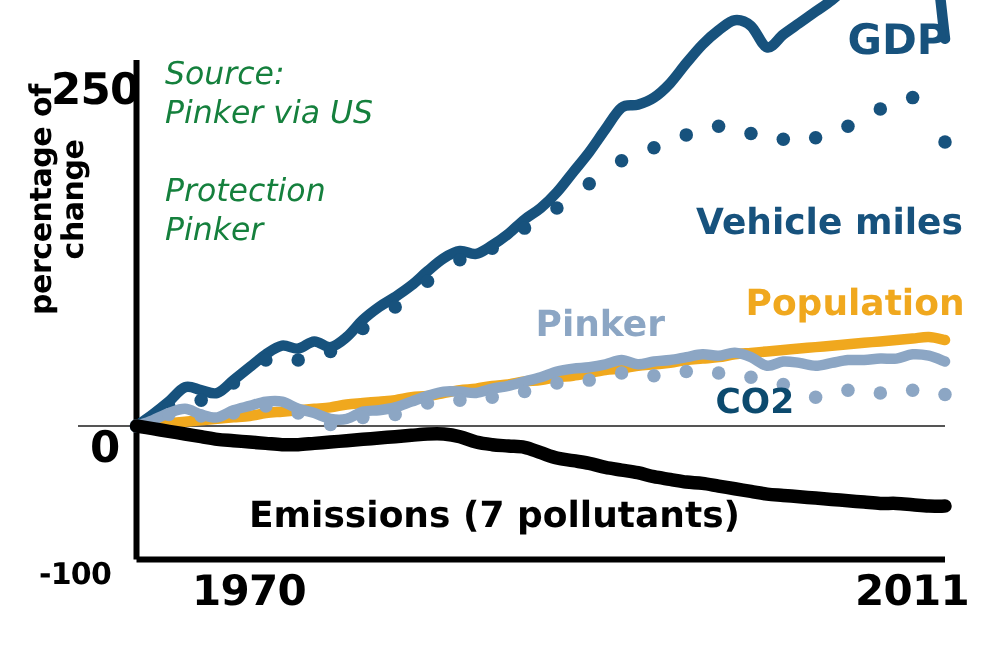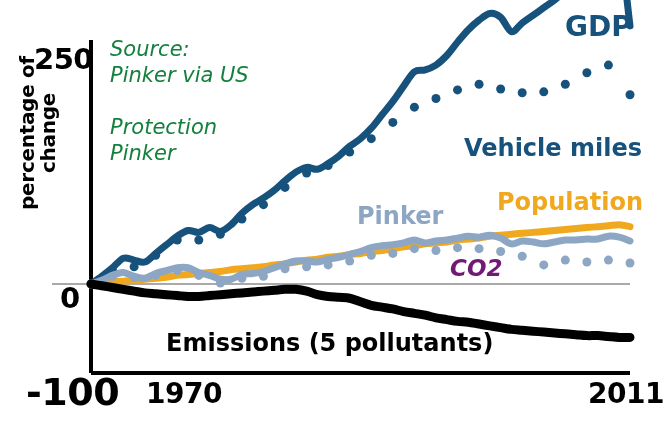--- a/index.html
+++ b/index.html
@@ -11,53 +11,53 @@
   #chart-root{position:absolute;inset:0;}
   svg#plot{position:absolute;left:0;top:0;width:664px;height:441px;}
 
   .axis-num{
     position:absolute;font-weight:bold;color:#000;
     font-family:"DejaVu Sans",sans-serif;
     letter-spacing:-0.5px;white-space:nowrap;margin-top:14px;
   }
   #tick-250{left:34px;top:28px;font-size:29px;}
   #tick-0{left:60px;top:267px;font-size:29px;}
-  #tick-neg100{left:26px;top:356px;font-size:38px;}
+  #tick-neg100{left:26px;top:356px;font-size:20px;}
 
   #ylabel{
     position:absolute;left:-62px;top:112px;width:200px;
     transform:rotate(-90deg);transform-origin:center center;
     font-family:"DejaVu Sans",sans-serif;
     font-weight:bold;font-size:20px;color:#000;
     text-align:center;line-height:1.05;letter-spacing:-0.3px;
   }
 
   #source-note{
     position:absolute;left:110px;top:36px;width:215px;
     font-family:"DejaVu Sans",sans-serif;
     font-style:italic;font-size:21px;color:#15803d;
     line-height:1.24;
   }
 
   .xtick{
     position:absolute;font-family:"DejaVu Sans",sans-serif;
-    font-weight:bold;font-size:28px;color:#000;letter-spacing:-0.5px;margin-left:18px;
+    font-weight:bold;font-size:28px;color:#000;letter-spacing:-0.5px;
   }
   #xtick-1970{left:128px;top:377px;}
   #xtick-2020{left:570px;top:377px;}
 
   .series-label{
     position:absolute;font-family:"DejaVu Sans",sans-serif;
     font-weight:bold;white-space:nowrap;
   }
   #label-gdp{left:533px;top:10px;font-size:28px;color:#17527D;margin-left:32px;}
   #label-vehicle{left:464px;top:134px;font-size:24px;color:#17527D;}
   #label-population{left:497px;top:188px;font-size:24px;color:#F0A81E;}
   #label-energy{left:357px;top:202px;font-size:24px;color:#8CA6C4;}
-  #label-co2{left:450px;top:255px;font-size:23px;color:#701a75;font-style:italic;}
+  #label-co2{left:477px;top:255px;font-size:23px;color:#0c4a6e;}
   #label-emissions{left:166px;top:329px;font-size:24px;color:#000;}
 </style>
 </head>
 <body>
 
 <div id="chart-root">
 
   <svg id="plot" viewBox="0 0 664 441" xmlns="http://www.w3.org/2000/svg">
     <g id="axes-group">
       <line id="y-axis-line" x1="91" y1="40" x2="91" y2="373" stroke="#000" stroke-width="4"></line>
@@ -146,15 +146,15 @@
   </div>
 
   <div class="xtick" id="xtick-1970">1970</div>
   <div class="xtick" id="xtick-2020">2011</div>
 
   <div class="series-label" id="label-gdp">GDP</div>
   <div class="series-label" id="label-vehicle">Vehicle miles</div>
   <div class="series-label" id="label-population">Population</div>
   <div class="series-label" id="label-energy">Pinker</div>
   <div class="series-label" id="label-co2">CO2</div>
-  <div class="series-label" id="label-emissions">Emissions (5 pollutants)</div>
+  <div class="series-label" id="label-emissions">Emissions (7 pollutants)</div>
 
 </div>
 
 </body></html>

